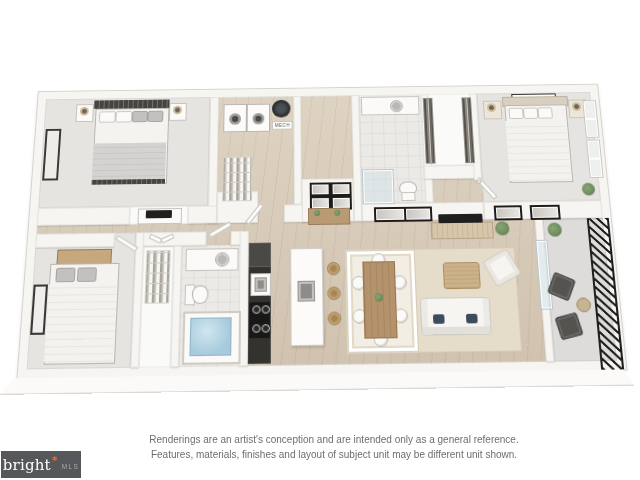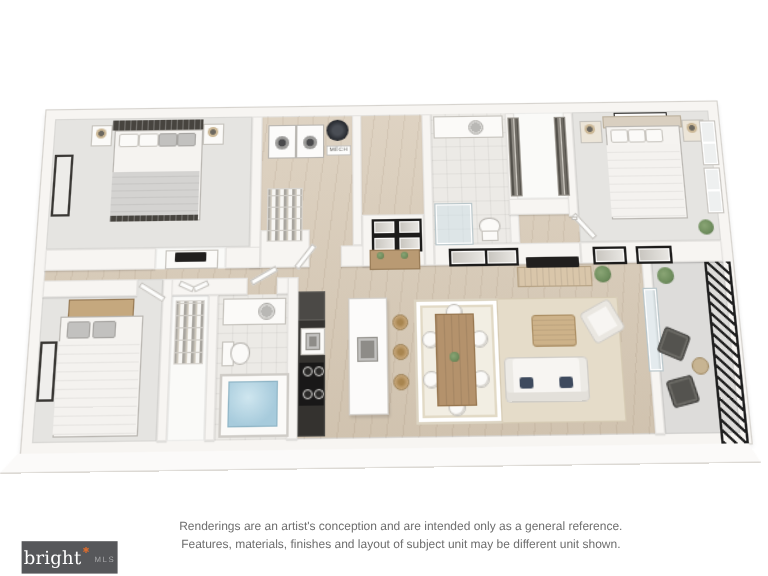--- a/index.html
+++ b/index.html
@@ -88,21 +88,21 @@
   .win{background:#eef0f0;border:1px solid #fff;box-shadow:0 0 0 1px #c9c6c1;
     background-image:linear-gradient(0deg,transparent 46%,#fff 46% 54%,transparent 54%);}
   .glass{background:rgba(205,225,232,.45);border:1px solid #fff;box-shadow:0 0 0 1px #b9c6ca;}
   .leaf{background:#fdfdfc;border:1px solid #c2bfba;}
   .sign{background:#fcfbfa;border:1px solid #2a2927;
     background-image:repeating-linear-gradient(90deg,#9a9791 0 2px,transparent 2px 4px);background-size:80% 2px;
     background-position:center;background-repeat:no-repeat;}
   
   .disclaimer{position:absolute;left:14px;top:433px;width:100%;text-align:center;
     color:var(--text,#6e6e6e);font-size:10px;line-height:14.5px;}
-  .logo{position:absolute;left:18px;top:451px;width:80px;height:27px;background:var(--logo_bg,#56575a);
+  .logo{position:absolute;left:1px;top:451px;width:80px;height:27px;background:var(--logo_bg,#56575a);
     display:flex;align-items:center;justify-content:center;}
   .logo .brand{font-family:"DejaVu Serif",serif;color:#fff;font-size:15px;letter-spacing:.2px;}
   .logo .star{color:var(--logo_star,#d96c2f);font-size:7px;align-self:flex-start;margin:4px 0 0 1px;}
   .logo .mls{color:var(--logo_mls,#a9aaac);font-size:6.5px;letter-spacing:1.4px;margin-left:4px;margin-top:3px;}
 </style>
 </head>
 <body>
 
 <div class="stage">
   <div class="plan-wrap">

